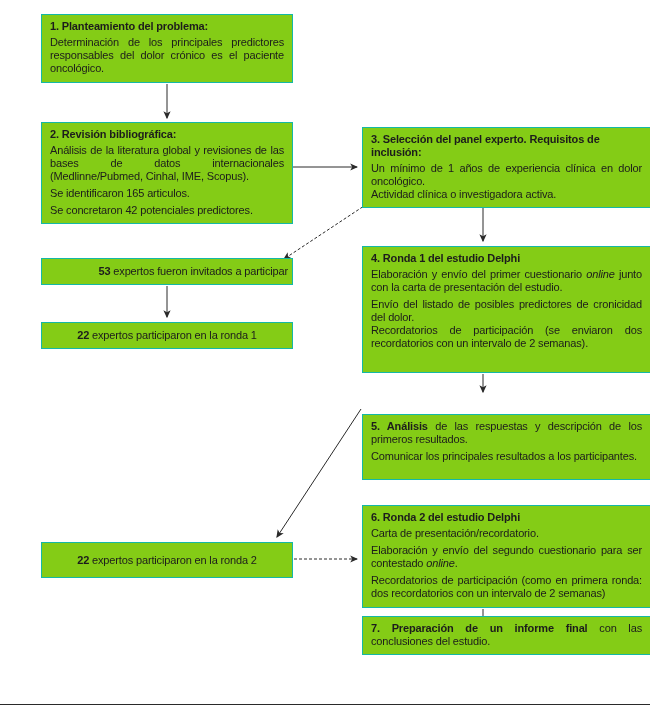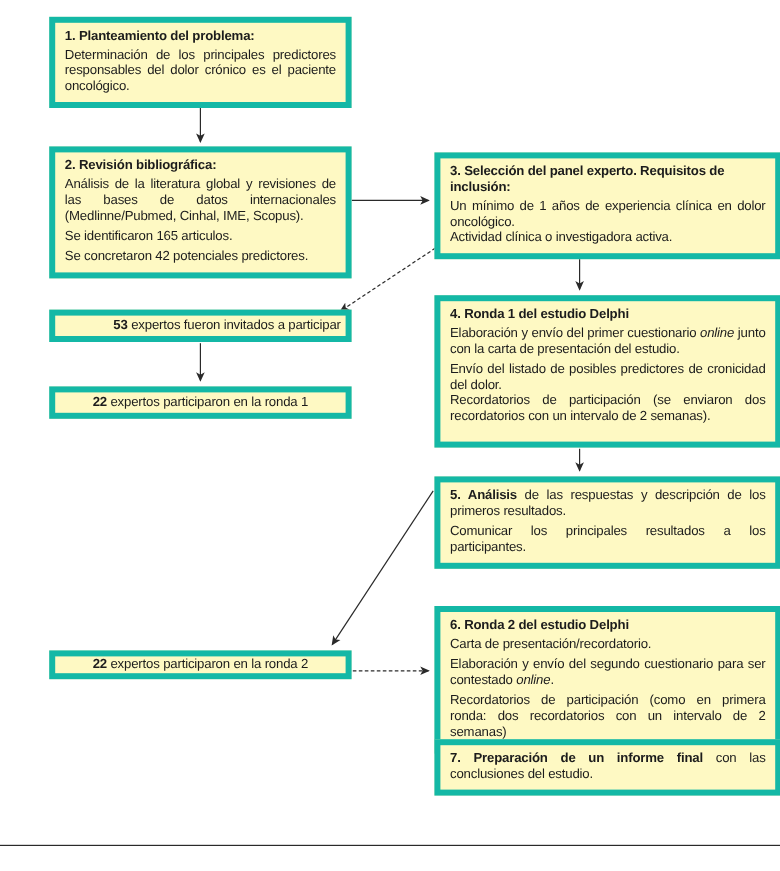--- a/index.html
+++ b/index.html
@@ -14,22 +14,22 @@
   }
   #arrows {
     position: absolute;
     left: 0; top: 0;
     width: 650px; height: 726px;
     z-index: 1;
   }
   .box {
     position: absolute;
     box-sizing: border-box;
-    background: #fef9c3;
-    border: 5px solid #14b8a6;
+    background: #84cc16;
+    border: 1px solid #14b8a6;
     padding: 5px 8px 6px 8px;
     font-size: 11px;
     line-height: 13px;
     letter-spacing: -0.15px;
     z-index: 2;
   }
   .box-title { font-weight: bold; margin: 0 0 3px 0; }
   .box p { margin: 0 0 4px 0; text-align: justify; }
   .box p:last-child { margin-bottom: 0; }
   .box p i { font-style: italic; }
@@ -42,24 +42,24 @@
   }
   .note b { font-weight: bold; }
   
   .col-left  { left: 41px;  width: 252px; }
   
   .col-right { left: 362px; width: 289px; }
   #box-step1 { top: 14px;  min-height: 69px; }
   #box-step2 { top: 122px; min-height: 94px; }
   #box-invited { top: 258px; height: 27px; justify-content: flex-end; }
   #box-round1  { top: 322px; height: 27px; }
-  #box-round2  { top: 542px; height: 24px; text-align: center; }
+  #box-round2  { top: 542px; height: 36px; text-align: center; }
   #box-step3 { top: 127px; min-height: 76px; }
   #box-step4 { top: 246px; min-height: 127px; }
-  #box-step5 { top: 397px; min-height: 66px; }
+  #box-step5 { top: 414px; min-height: 66px; }
   #box-step6 { top: 505px; min-height: 103px; }
   #box-step7 { top: 616px; min-height: 39px; }
   #bottom-rule {
     position: absolute;
     left: 0; top: 704px;
     width: 650px; height: 1px;
     background: #2a2a2a;
     z-index: 2;
   }
   #caption {

